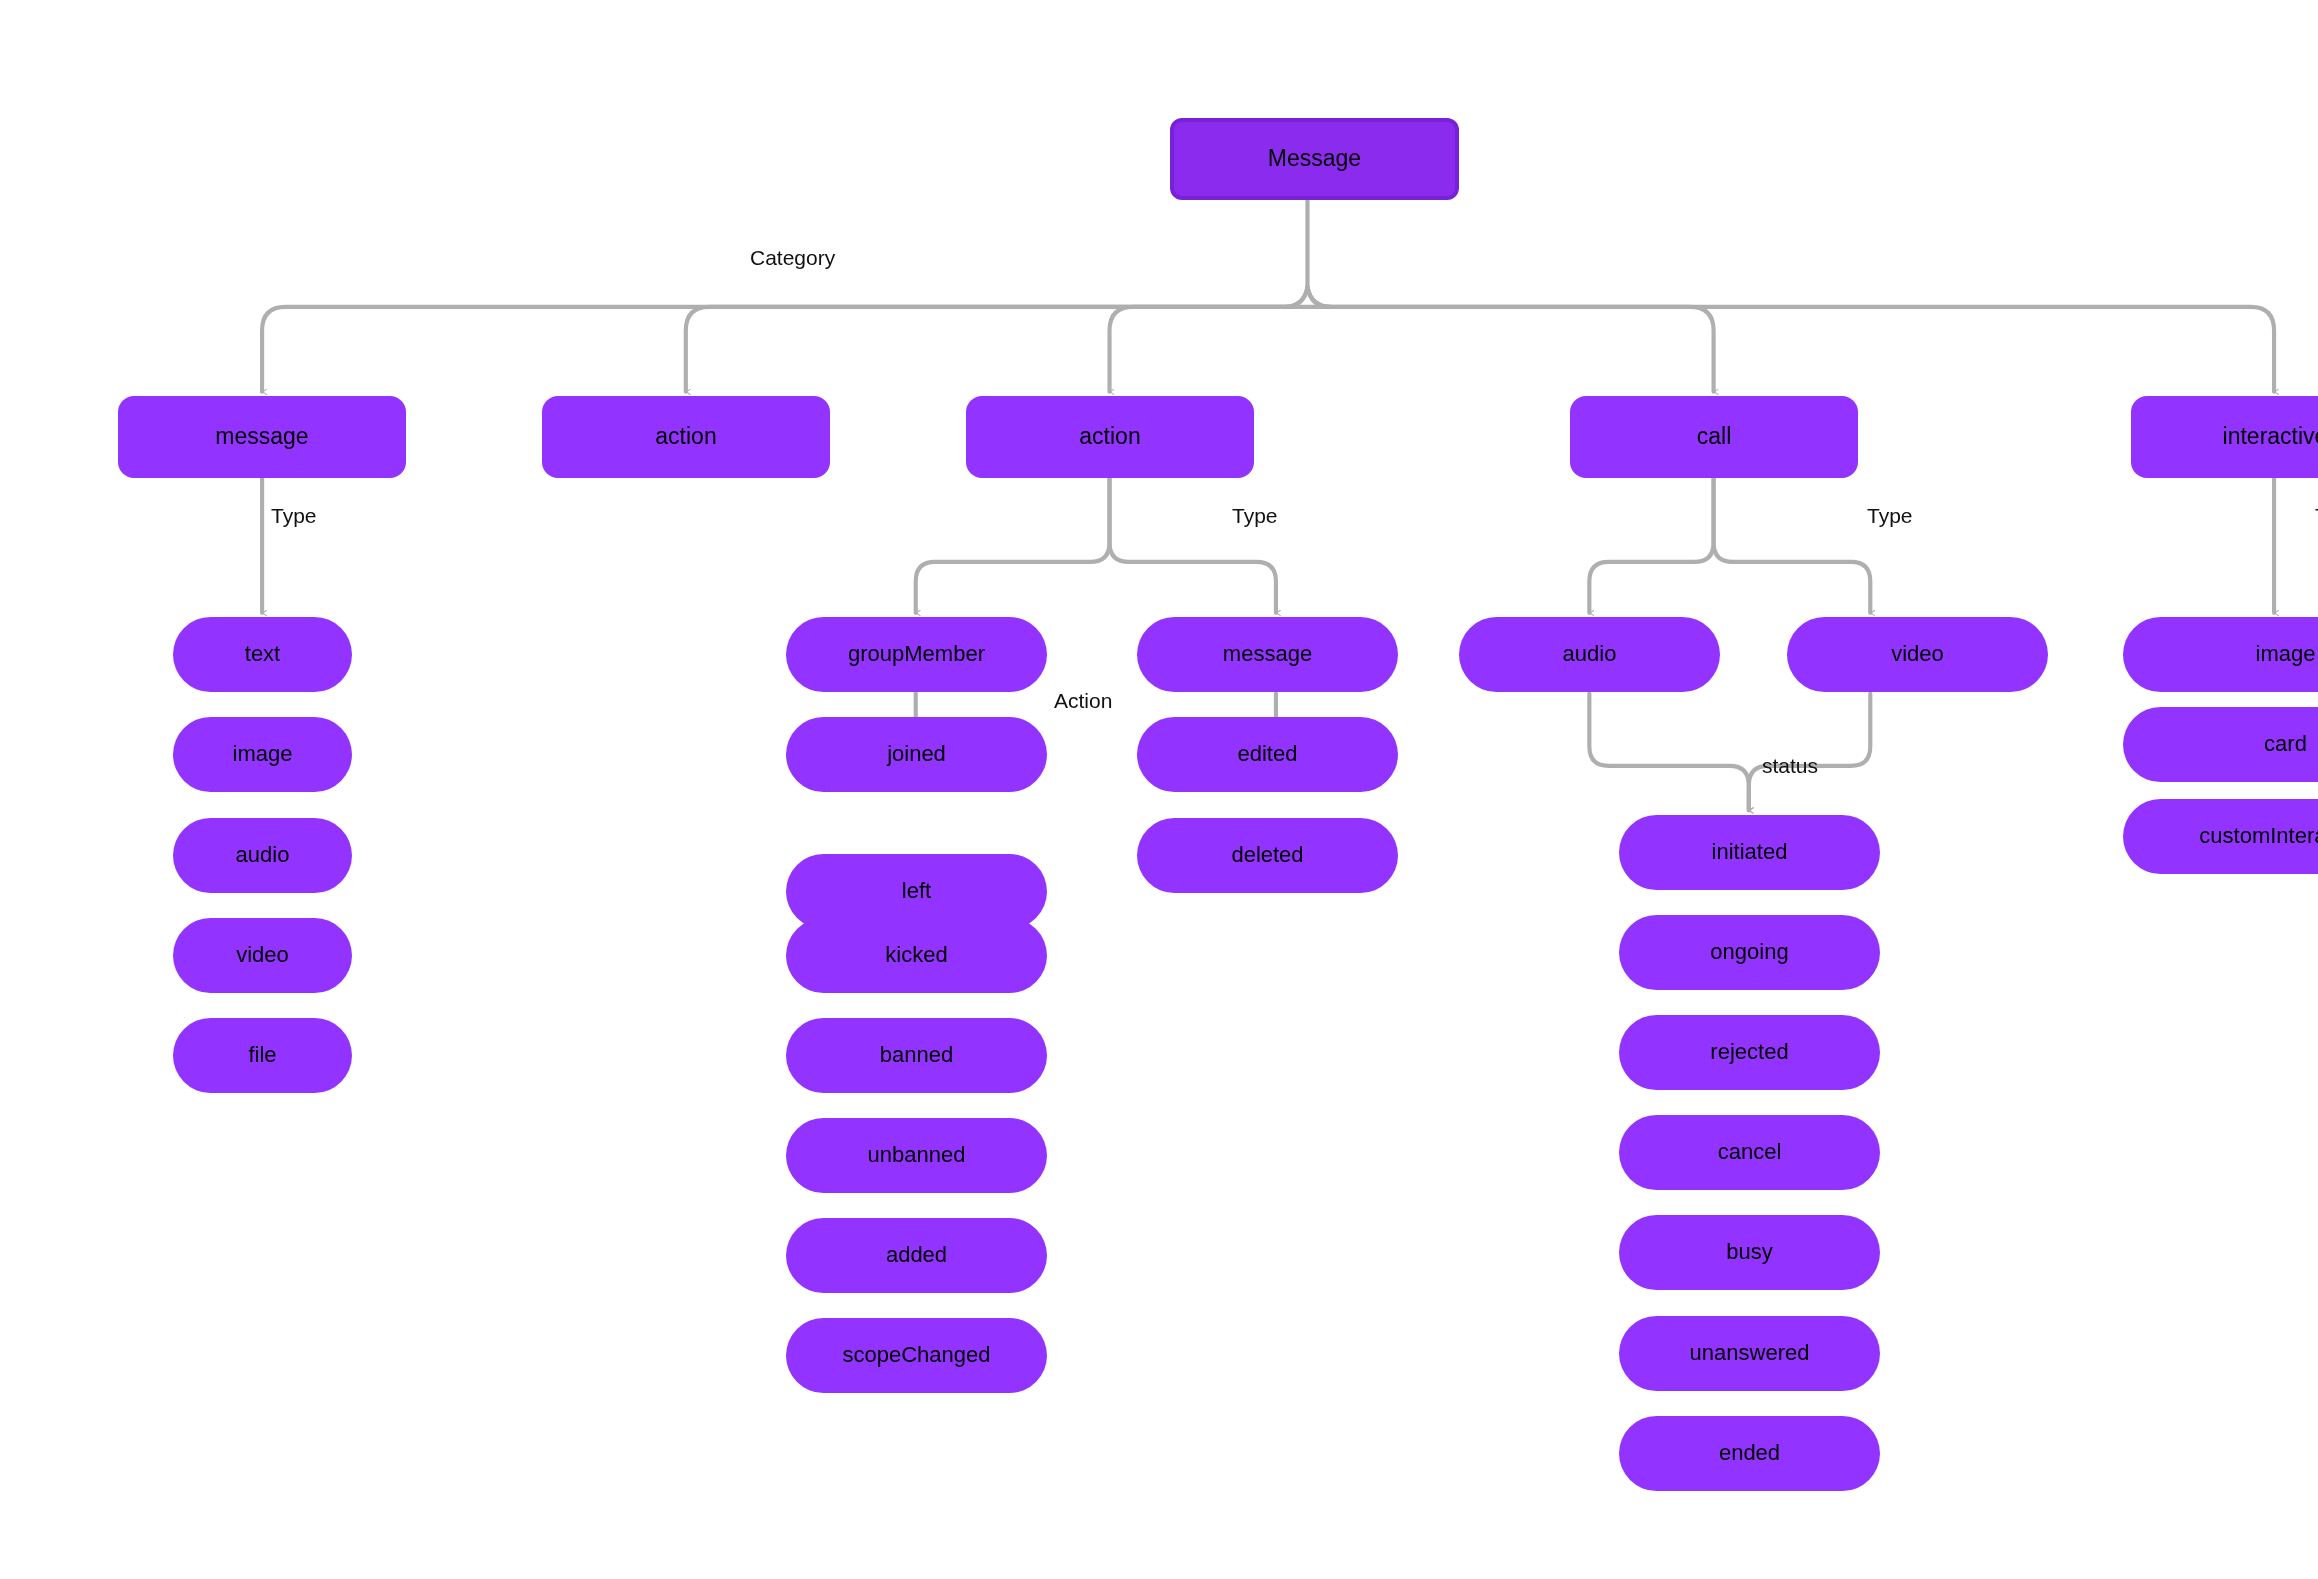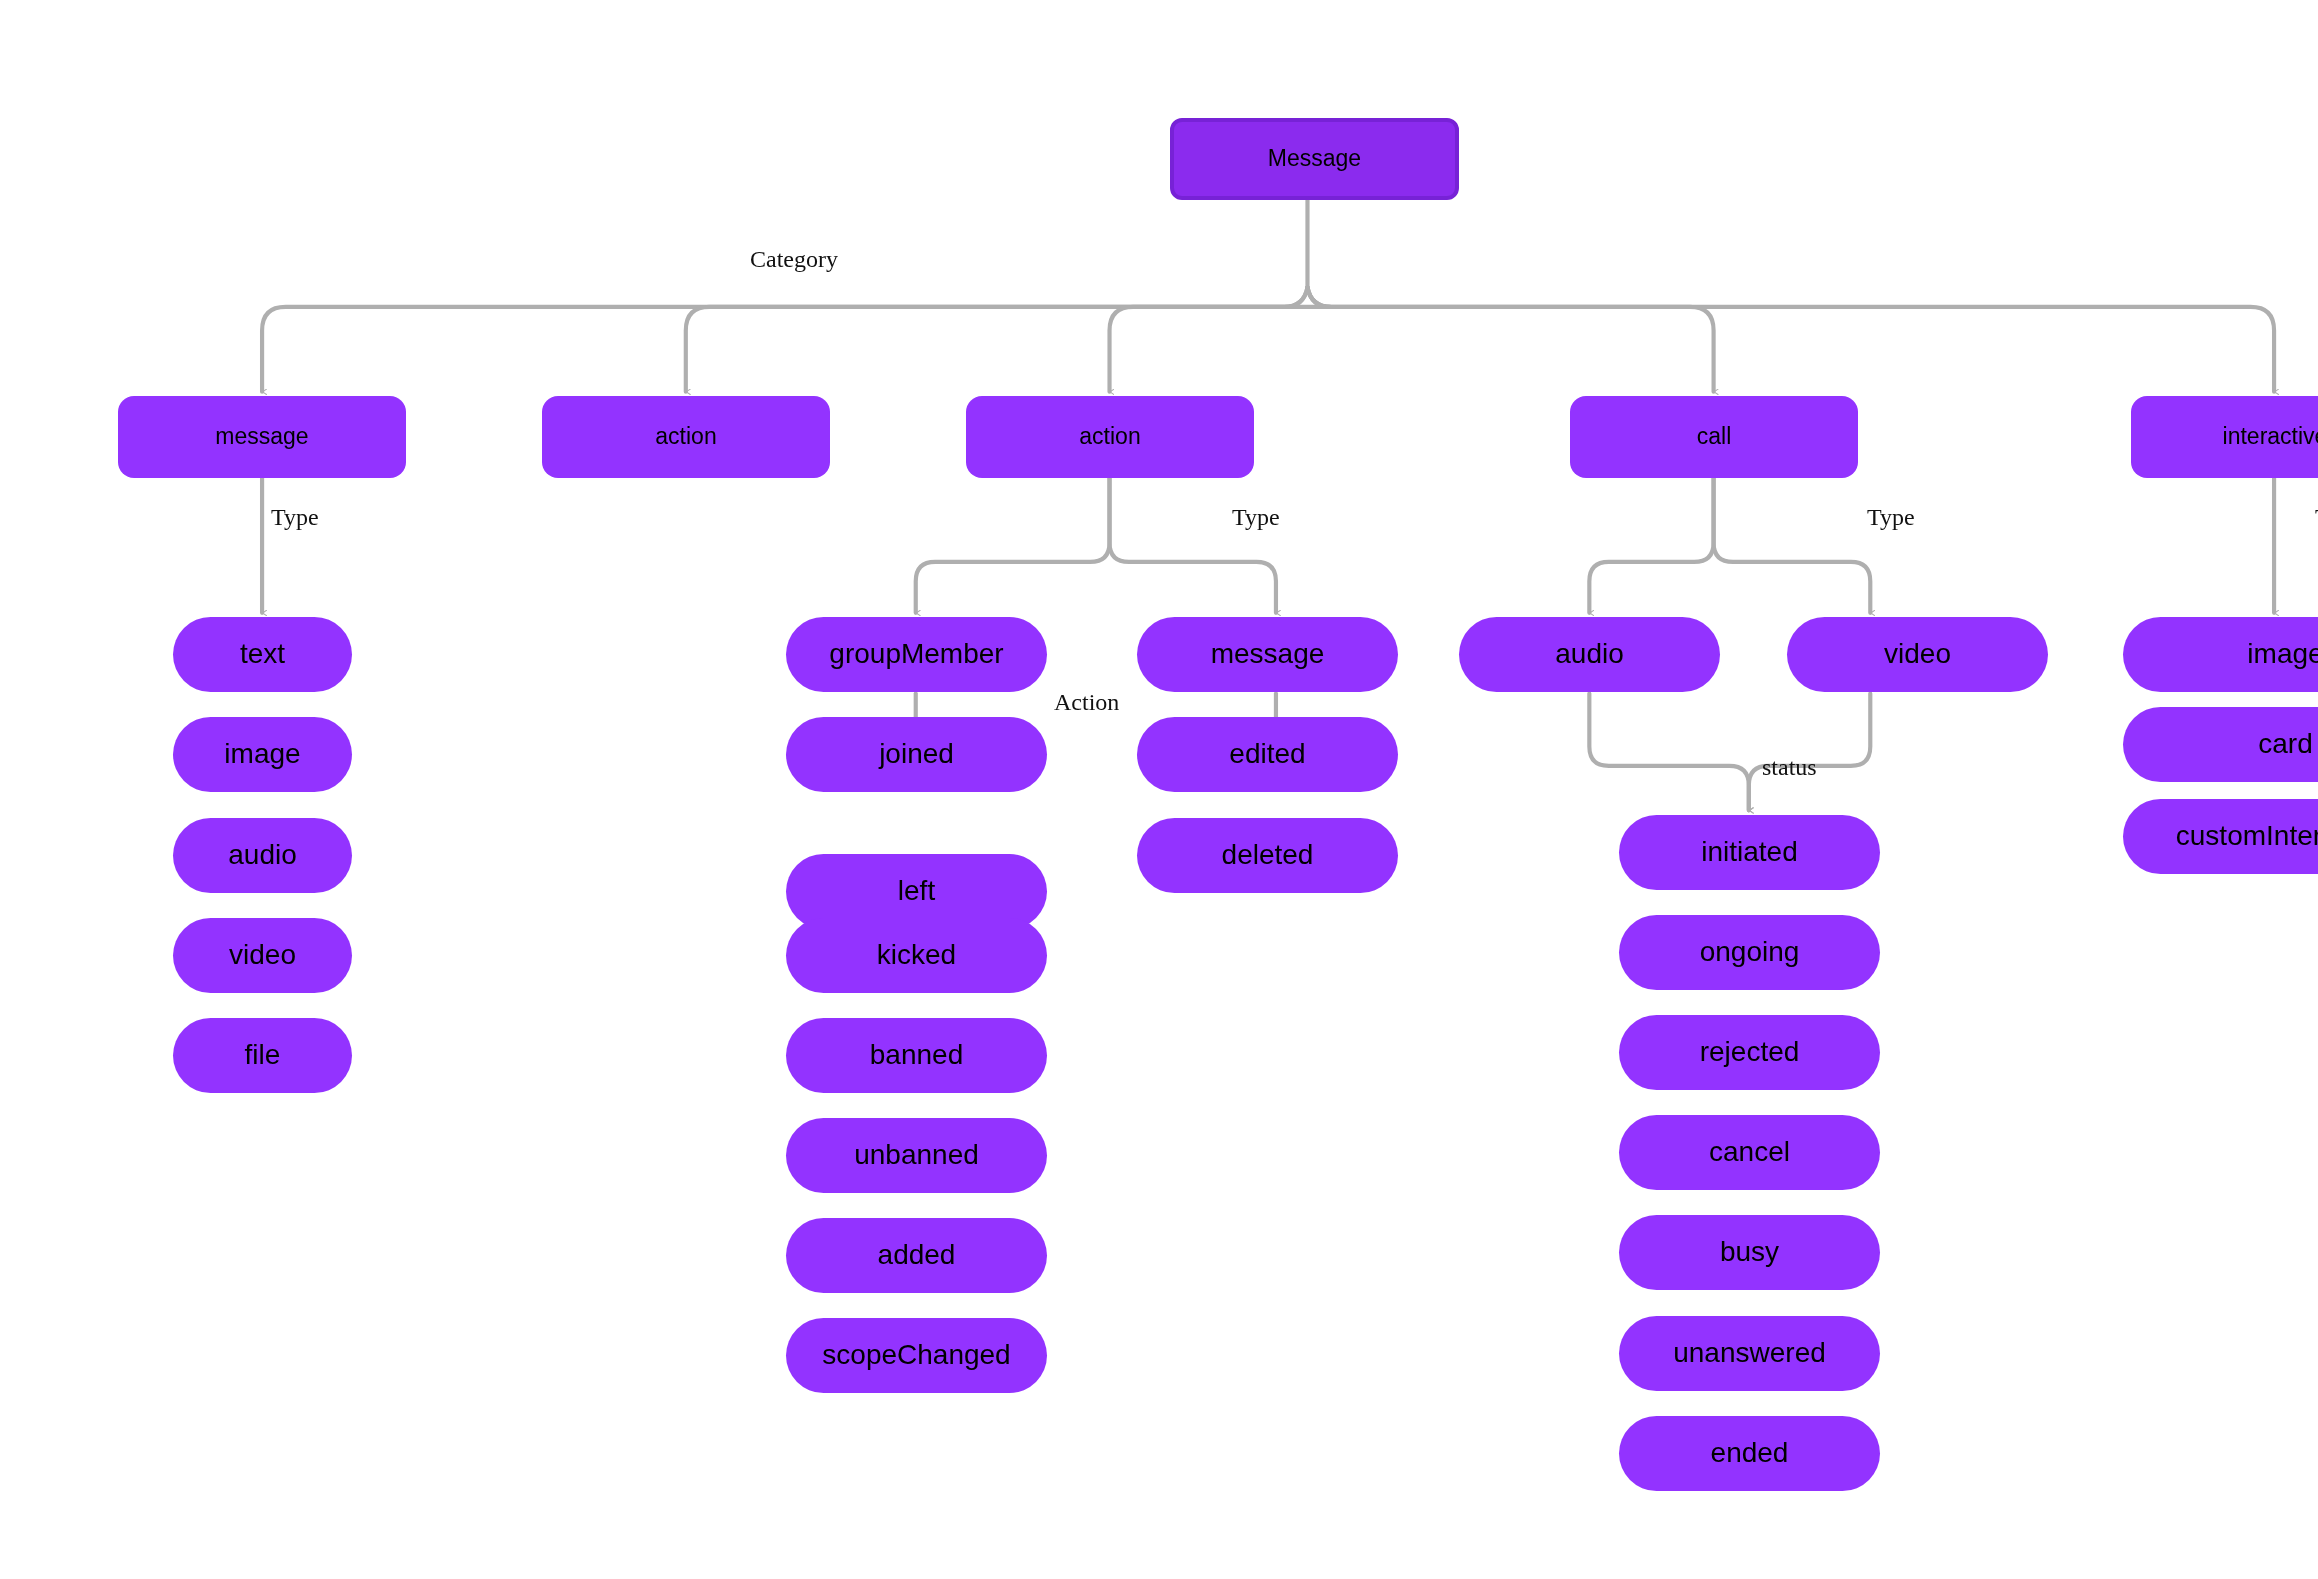--- a/index.html
+++ b/index.html
@@ -41,29 +41,28 @@
     border: 4.2px solid #7722D6;
     border-radius: 12px;
     font-size: 23px;
   }
   .node-cat {
     border-radius: 16px;
     font-size: 23px;
   }
   .node-leaf {
     border-radius: 463px;
-    font-size: 28px;
+    font-size: 22px;
   }
   .edge-label {
     position: absolute;
     color: #111111;
-    font-size: 24px;
+    font-size: 21px;
     white-space: nowrap;
     user-select: none;
-    font-family: Liberation Serif, serif;
   }
 </style>
 </head>
 <body>
 
 <div id="canvas">
 
   <svg id="edges" viewBox="0 0 5474 3406" xmlns="http://www.w3.org/2000/svg">
     <defs>
       <marker id="arrow" viewBox="0 0 14 12" refX="6.6" refY="10.6" markerWidth="14" markerHeight="12" orient="auto-start-reverse" markerUnits="userSpaceOnUse">

